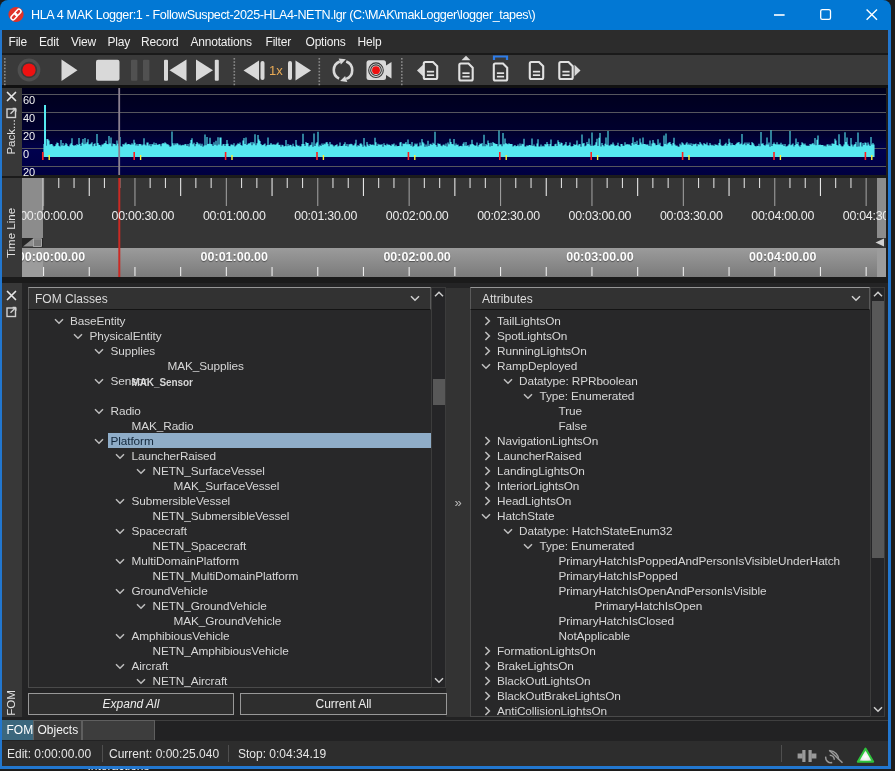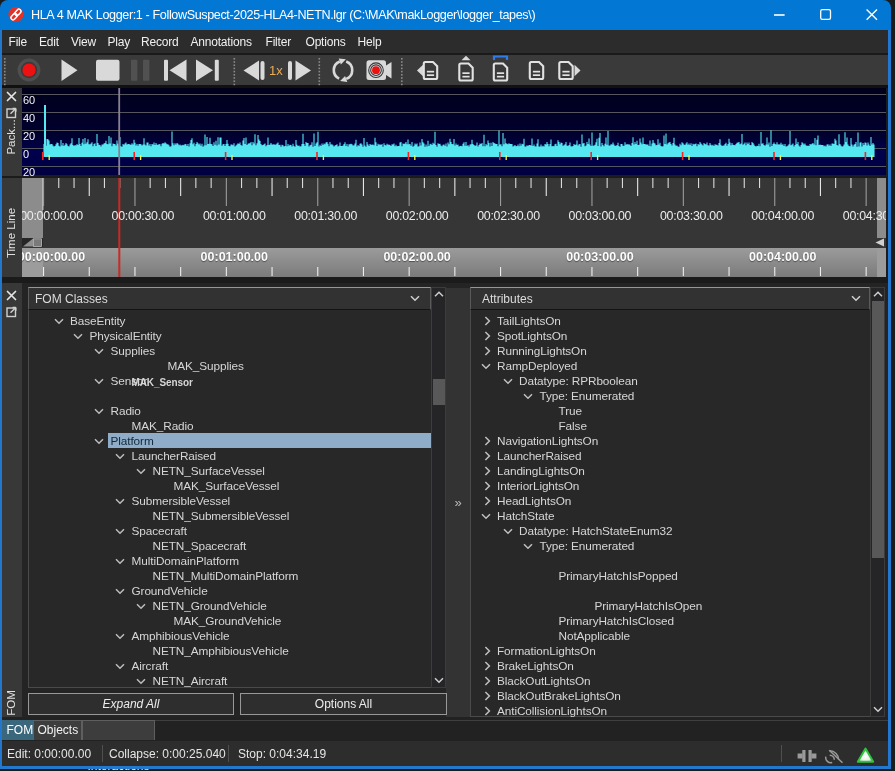--- a/index.html
+++ b/index.html
@@ -434,21 +434,23 @@
         <path d="M1 1.2 L5 5.2 L9 1.2" fill="none" stroke="#c0c0c0" stroke-width="1.5"></path>
       </svg>
       <div class="txt" style="left:49px;top:214px;font-size:11.8px;letter-spacing:-0.1px;color:#d6d6d6;">Datatype: HatchStateEnum32</div>
       <svg class="abs" style="left:32.5px;top:218px;" width="10" height="7" viewBox="0 0 10 7">
         <path d="M1 1.2 L5 5.2 L9 1.2" fill="none" stroke="#c0c0c0" stroke-width="1.5"></path>
       </svg>
       <div class="txt" style="left:69.5px;top:229px;font-size:11.8px;letter-spacing:-0.1px;color:#d6d6d6;">Type: Enumerated</div>
       <svg class="abs" style="left:53.0px;top:233px;" width="10" height="7" viewBox="0 0 10 7">
         <path d="M1 1.2 L5 5.2 L9 1.2" fill="none" stroke="#c0c0c0" stroke-width="1.5"></path>
       </svg>
+      <div class="txt" style="left:88.5px;top:244px;font-size:11.8px;letter-spacing:-0.1px;color:#d6d6d6;">PrimaryHatchIsPoppedAndPersonIsVisibleUnderHatch</div>
       <div class="txt" style="left:88.5px;top:259px;font-size:11.8px;letter-spacing:-0.1px;color:#d6d6d6;">PrimaryHatchIsPopped</div>
+      <div class="txt" style="left:88.5px;top:274px;font-size:11.8px;letter-spacing:-0.1px;color:#d6d6d6;">PrimaryHatchIsOpenAndPersonIsVisible</div>
       <div class="txt" style="left:88.5px;top:289px;font-size:11.8px;letter-spacing:-0.1px;color:#d6d6d6;margin-left:36px;">PrimaryHatchIsOpen</div>
       <div class="txt" style="left:88.5px;top:304px;font-size:11.8px;letter-spacing:-0.1px;color:#d6d6d6;">PrimaryHatchIsClosed</div>
       <div class="txt" style="left:88.5px;top:319px;font-size:11.8px;letter-spacing:-0.1px;color:#d6d6d6;">NotApplicable</div>
       <div class="txt" style="left:27px;top:334px;font-size:11.8px;letter-spacing:-0.1px;color:#d6d6d6;">FormationLightsOn</div>
       <svg class="abs" style="left:14px;top:336px;" width="7" height="10" viewBox="0 0 7 10">
         <path d="M1.4 1 L5.4 5 L1.4 9" fill="none" stroke="#c0c0c0" stroke-width="1.5"></path>
       </svg>
       <div class="txt" style="left:27px;top:349px;font-size:11.8px;letter-spacing:-0.1px;color:#d6d6d6;">BrakeLightsOn</div>
       <svg class="abs" style="left:14px;top:351px;" width="7" height="10" viewBox="0 0 7 10">
         <path d="M1.4 1 L5.4 5 L1.4 9" fill="none" stroke="#c0c0c0" stroke-width="1.5"></path>
@@ -478,33 +480,33 @@
     <svg class="abs" style="left:873px;top:291px;" width="10" height="7" viewBox="0 0 10 7">
       <path d="M1 5.2 L5 1.2 L9 5.2" fill="none" stroke="#cfcfcf" stroke-width="1.5"></path>
     </svg>
     <svg class="abs" style="left:873px;top:706px;" width="10" height="7" viewBox="0 0 10 7">
       <path d="M1 1.2 L5 5.2 L9 1.2" fill="none" stroke="#cfcfcf" stroke-width="1.5"></path>
     </svg>
     <div class="abs" style="left:871.5px;top:301px;width:12px;height:257px;background:#585858;"></div>
     <div class="abs" style="left:28px;top:693px;width:206px;height:21.5px;background:#2e2e2e;border:1px solid #989898;"></div>
     <div class="txt" style="left:131.0px;top:697px;transform:translateX(-50%);font-size:12px;color:#ececec;font-style:italic;">Expand All</div>
     <div class="abs" style="left:240px;top:693px;width:207px;height:21.5px;background:#2e2e2e;border:1px solid #989898;"></div>
-    <div class="txt" style="left:343.5px;top:697px;transform:translateX(-50%);font-size:12px;color:#ececec;">Options All</div>
+    <div class="txt" style="left:343.5px;top:697px;transform:translateX(-50%);font-size:12px;color:#ececec;">Current All</div>
     <div class="abs" style="left:2px;top:717px;width:886px;height:24px;background:#222223;"></div>
     <div class="abs" style="left:155px;top:719.5px;width:733px;height:1px;background:#3f3f3f;"></div>
     <div class="abs" style="left:2px;top:720px;width:31px;height:20px;background:#3b677d;"></div>
     <div class="txt" style="left:6.5px;top:723px;font-size:12px;color:#ffffff;">FOM</div>
     <div class="abs" style="left:33px;top:720px;width:49px;height:20px;background:#3d3d3d;border:1px solid #5f5f5f;border-bottom:none;"></div>
     <div class="txt" style="left:37.5px;top:723px;font-size:12px;color:#f2f2f2;">Objects</div>
     <div class="abs" style="left:82px;top:720px;width:73px;height:20px;background:#3d3d3d;border:1px solid #5f5f5f;border-bottom:none;"></div>
     <div class="txt" style="left:87.5px;top:723px;font-size:12px;color:#f2f2f2;margin-top:36px;">Interactions</div>
     <div class="abs" style="left:2px;top:741px;width:886px;height:25px;background:#2d2d2d;"></div>
     <div class="txt" style="left:7px;top:747px;font-size:12px;color:#e6e6e6;">Edit: 0:00:00.00</div>
     <div class="abs" style="left:102px;top:745px;width:1px;height:17px;background:#4f4f4f;"></div>
-    <div class="txt" style="left:109px;top:747px;font-size:12px;color:#e6e6e6;">Collapse: 0:00:25.040</div>
+    <div class="txt" style="left:109px;top:747px;font-size:12px;color:#e6e6e6;">Current: 0:00:25.040</div>
     <div class="abs" style="left:228px;top:745px;width:1px;height:17px;background:#4f4f4f;"></div>
     <div class="txt" style="left:238px;top:747px;font-size:12px;color:#e6e6e6;">Stop: 0:04:34.19</div>
     <div class="abs" style="left:781px;top:745px;width:1px;height:17px;background:#4f4f4f;"></div>
     <svg class="abs" style="left:790px;top:741px;" width="100" height="25" viewBox="0 0 100 25">
 <g fill="#9a9a9a">
 <rect x="7.6" y="12.5" width="5" height="5"></rect>
 <rect x="12.3" y="9" width="3.2" height="12"></rect>
 <rect x="18.5" y="9" width="3.2" height="12"></rect>
 <rect x="21.4" y="12.5" width="5" height="5"></rect>
 </g>

